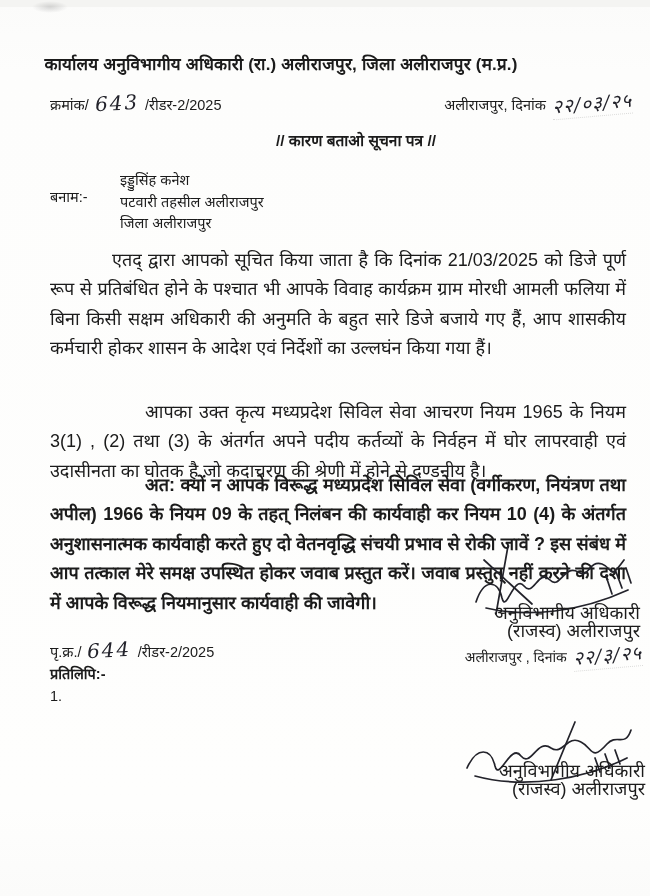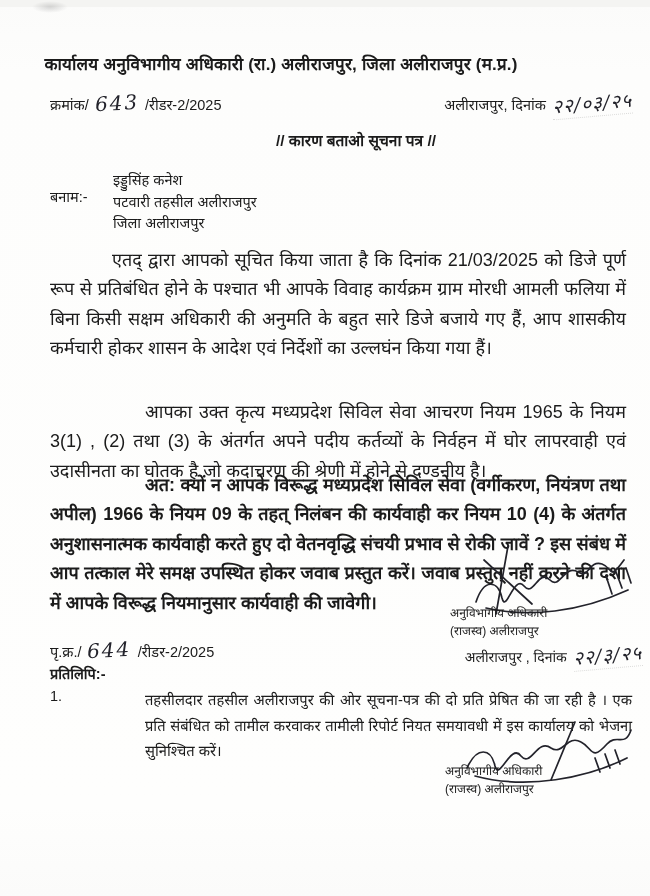--- a/index.html
+++ b/index.html
@@ -29,32 +29,32 @@
     font-style:italic;color:#23232b;
   }
   .hand-num{font-size:20px;display:inline-block;transform:rotate(-3deg);margin:0 6px;letter-spacing:2px;}
   .hand-date{font-size:19px;display:inline-block;transform:rotate(-5deg);margin-left:6px;letter-spacing:1px;
     border-bottom:1px dotted #55555533;}
   .doc-title{
     position:absolute;left:0;top:129px;width:650px;text-align:center;
     font-weight:bold;font-size:15.5px;padding-left:31px;
   }
   .addressee-label{position:absolute;left:50px;top:186px;font-size:14.5px;}
-  .addressee{position:absolute;left:113px;top:170px;font-size:14.5px;line-height:21.5px;}
+  .addressee{position:absolute;left:120px;top:170px;font-size:14.5px;line-height:21.5px;}
   .para{
     position:absolute;left:50px;width:576px;font-size:18px;line-height:29.4px;
     text-align:justify;
   }
   .p1{top:246px;text-indent:62px;}
   .p2{top:370px;text-indent:95px;margin-top:28px;}
   .p3{top:471px;text-indent:95px;font-weight:bold;}
   .sig-svg{position:absolute;}
   .sig1-svg{left:458px;top:544px;}
   .sig2-svg{left:455px;top:720px;}
-  .sig-text{position:absolute;text-align:left;font-size:12px;line-height:18px;}
+  .sig-text{position:absolute;text-align:right;font-size:18px;line-height:18px;}
   .sig1-text{left:450px;top:604px;width:190px;}
   .sig2-text{left:445px;top:762px;width:200px;}
   .sig1-date-row{position:absolute;left:380px;top:642px;width:262px;text-align:right;font-size:14px;white-space:nowrap;}
   .endorse-ref{position:absolute;left:50px;top:638px;font-size:14.5px;}
   .copy-label{position:absolute;left:50px;top:663px;font-size:14.5px;font-weight:bold;}
   .copy-item-num{position:absolute;left:50px;top:688px;font-size:14.5px;}
   .copy-item-text{
     position:absolute;left:145px;top:688px;width:487px;
     font-size:14.7px;line-height:25.6px;text-align:justify;
   }
@@ -106,21 +106,20 @@
   </div>
   <div class="sig1-date-row">
     <span>अलीराजपुर , दिनांक</span><span class="hand hand-date">२२/३/२५</span>
   </div>
 
   <div class="endorse-ref">
     <span>पृ.क्र./</span><span class="hand hand-num">644</span><span>/रीडर-2/2025</span>
   </div>
   <div class="copy-label">प्रतिलिपि:-</div>
   <div class="copy-item-num">1.</div>
-  <div class="copy-item-text">तहसीलदार तहसील अलीराजपुर की ओर सूचना-पत्र की दो प्रति प्रेषित की जा रही है । एक प्रति संबंधित को तामील करवाकर तामीली रिपोर्ट नियत समयावधी में इस कार्यालय को भेजना सुनिश्चित करें।</div>
 
   <svg class="sig-svg sig2-svg scribble" width="182" height="66" viewBox="0 0 182 66">
     <path d="M120,2 L96,60"></path>
     <path d="M12,48 C22,26 36,28 40,46 C44,62 56,22 66,36 C76,48 82,18 96,28 C108,36 112,14 126,22 C138,28 136,42 152,24 C162,13 170,28 176,10"></path>
     <path d="M140,38 l5,14"></path>
     <path d="M150,34 l5,14"></path>
     <path d="M160,30 l5,14"></path>
     <path d="M20,56 C72,70 132,58 172,38"></path>
   </svg>
   <div class="sig-text sig2-text">

